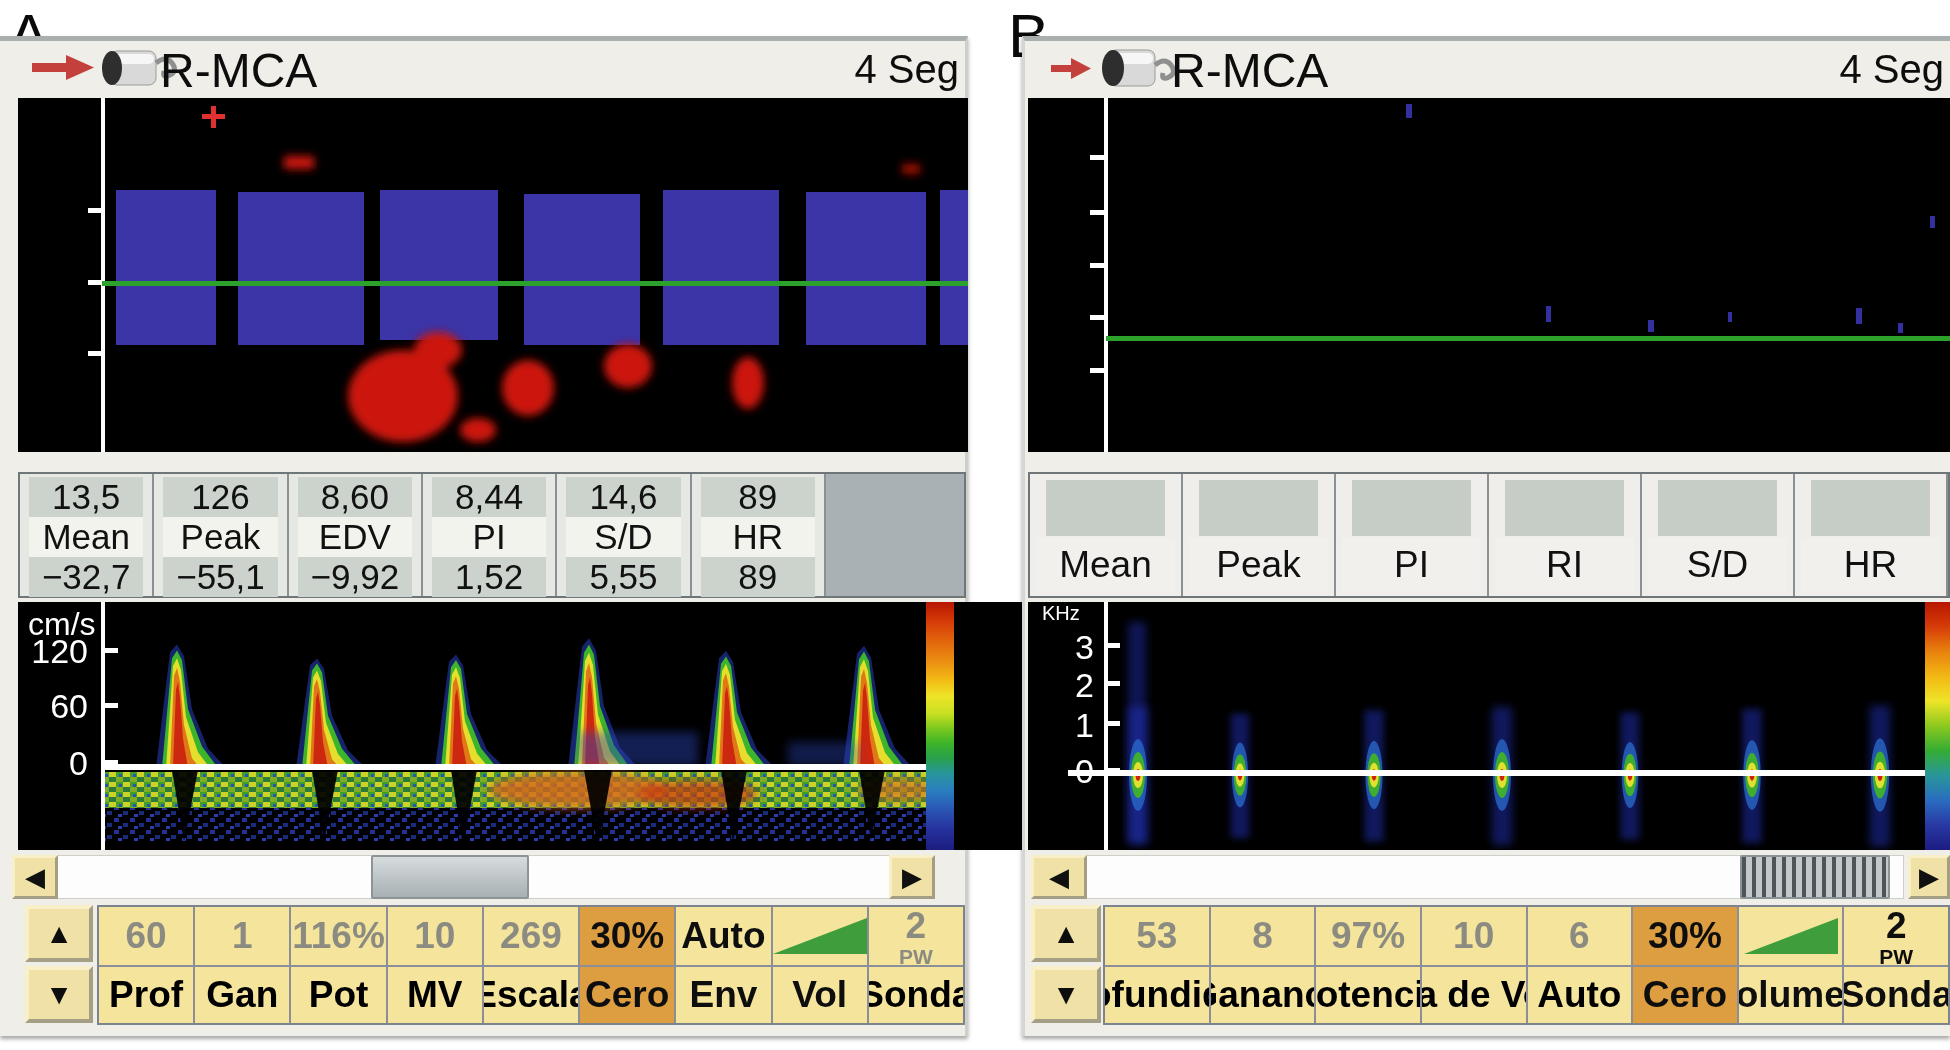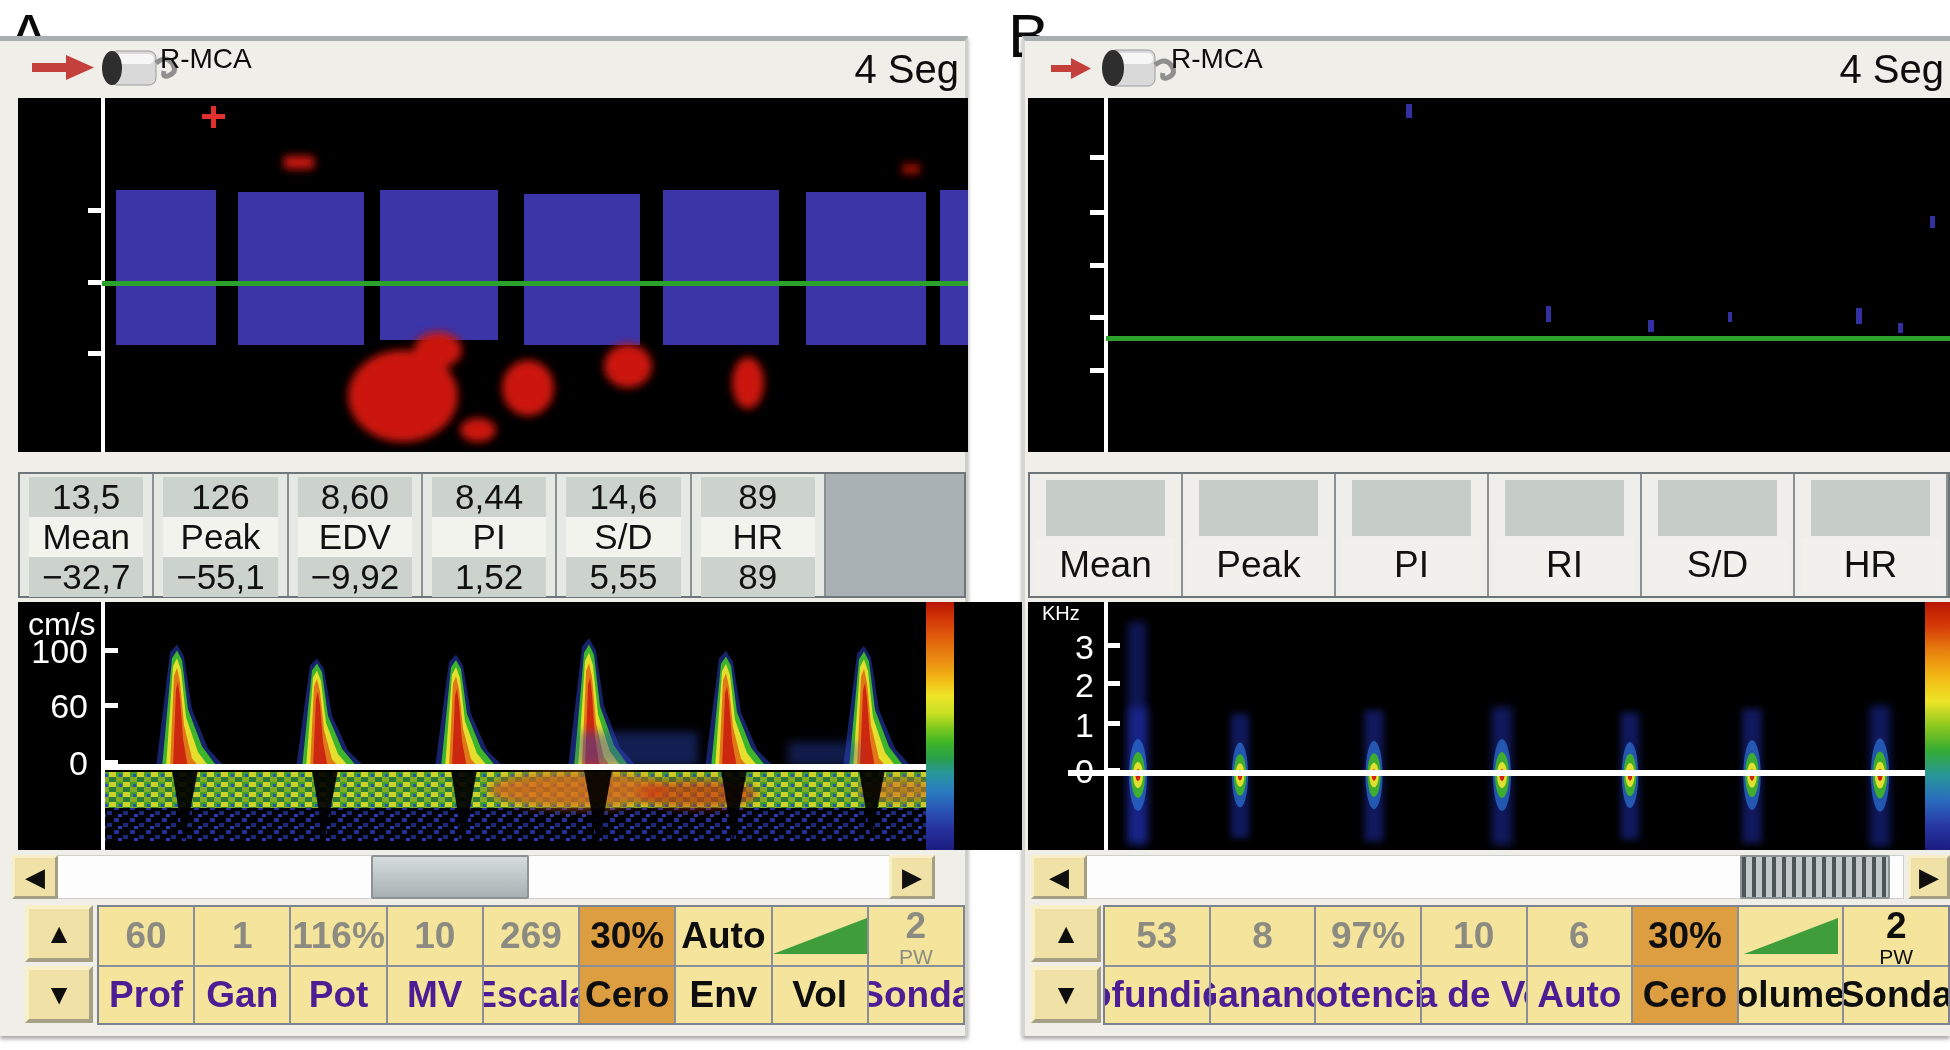--- a/index.html
+++ b/index.html
@@ -3,21 +3,21 @@
 <meta charset="utf-8">
 <style>
   html,body{margin:0;padding:0;background:#fff;width:1950px;height:1050px;
     font-family:"Liberation Sans",sans-serif;overflow:hidden;position:relative;}
   .fig-label{position:absolute;top:0px;font-size:62px;color:#0a0a0a;font-weight:500;}
   .window{position:absolute;top:36px;height:1000px;background:#efeee8;
     border-top:5px solid #a9aeae;box-shadow:0 3px 4px rgba(0,0,0,.35);box-sizing:border-box;}
   #winA{left:0;width:968px;border-right:3px solid #cfcfc9;}
   #winB{left:1022px;width:928px;border-left:3px solid #d6d5cf;}
   .hdr{position:absolute;left:0;right:0;top:0;height:52px;}
-  .hdr .vessel{position:absolute;left:160px;top:2px;font-size:28px;color:#0d0d0d;}
+  .hdr .vessel{position:absolute;left:160px;top:2px;font-size:48px;color:#0d0d0d;}
   #winB .hdr .vessel{left:146px;}
   .hdr .seg{position:absolute;right:6px;top:6px;font-size:40px;color:#0d0d0d;}
   .hdr svg{position:absolute;top:4px;}
   .display{position:absolute;background:#000;}
   
   .meas{position:absolute;left:18px;top:431px;width:948px;height:126px;display:flex;
     border:2px solid #6f767a;box-sizing:border-box;background:#e6e8e3;}
   #winB .meas{left:3px;width:922px;}
   .mcell{flex:1;border-right:2px solid #8a9094;display:flex;flex-direction:column;
     box-sizing:border-box;padding:3px 9px;min-width:0;}
@@ -46,24 +46,24 @@
   .arrbtn{position:absolute;width:68px;height:57px;background:#f0e2a6;
     border:4px outset #f9f0ca;box-sizing:border-box;color:#0d0d0d;font-size:28px;
     display:flex;align-items:center;justify-content:center;}
   .ctlgrid{position:absolute;top:0;height:120px;display:flex;border:2px solid #7d838f;box-sizing:border-box;}
   .ccol{flex:1;display:flex;flex-direction:column;border-right:2px solid #8a8f9a;min-width:0;}
   .ccol:last-child{border-right:none;}
   .cval{height:58px;background:#f5e49c;border-bottom:2px solid #8a8f9a;display:flex;
     flex-direction:column;align-items:center;justify-content:center;font-size:37px;
     font-weight:bold;color:#8b8b82;overflow:hidden;white-space:nowrap;}
   .clab{flex:1;background:#f5e49c;display:flex;align-items:center;justify-content:center;
-    font-size:37px;font-weight:bold;color:#4c1d95;overflow:hidden;white-space:nowrap;}
+    font-size:37px;font-weight:bold;color:#000000;overflow:hidden;white-space:nowrap;}
   .dark{color:#0e0e0e !important;}
   .orange .cval,.orange .clab{background:#dd9e42;color:#151008;}
-  .sub{font-size:21px;line-height:20px;font-weight:normal;text-align:center;}
+  .sub{font-size:21px;line-height:20px;font-weight:bold;text-align:center;}
   .tri{width:0;height:0;border-bottom:36px solid #3f9e3b;border-left:94px solid transparent;}
   .axis-label{position:absolute;color:#fff;}
 </style>
 </head>
 <body>
 
 <div class="fig-label" style="left:8px;">A</div>
 
 <div class="window" id="winA">
   <div class="hdr">
@@ -225,21 +225,21 @@
       <rect x="83" y="0" width="4" height="248" fill="#fff"></rect>
       <g fill="#fff">
         <rect x="87" y="46" width="13" height="5"></rect>
         <rect x="87" y="101" width="13" height="5"></rect>
         <rect x="87" y="158" width="13" height="5"></rect>
       </g>
       <rect x="87" y="162" width="821" height="6" fill="#fff"></rect>
       <rect x="908" y="0" width="28" height="248" fill="url(#cbarA)"></rect>
     </svg>
     <div class="axis-label" style="left:10px;top:4px;font-size:32px;">cm/s</div>
-    <div class="axis-label" style="left:8px;top:30px;width:62px;text-align:right;font-size:34px;">100</div>
+    <div class="axis-label" style="left:8px;top:30px;width:62px;text-align:right;font-size:34px;">120</div>
     <div class="axis-label" style="left:8px;top:85px;width:62px;text-align:right;font-size:34px;">60</div>
     <div class="axis-label" style="left:8px;top:142px;width:62px;text-align:right;font-size:34px;">0</div>
   </div>
 
   <div class="scroll">
     <div class="strack" style="left:12px;width:923px;"></div>
     <div class="sbtn" style="left:12px;">◀</div>
     <div class="sthumb" style="left:371px;width:158px;"></div>
     <div class="sbtn" style="left:889px;">▶</div>
   </div>

